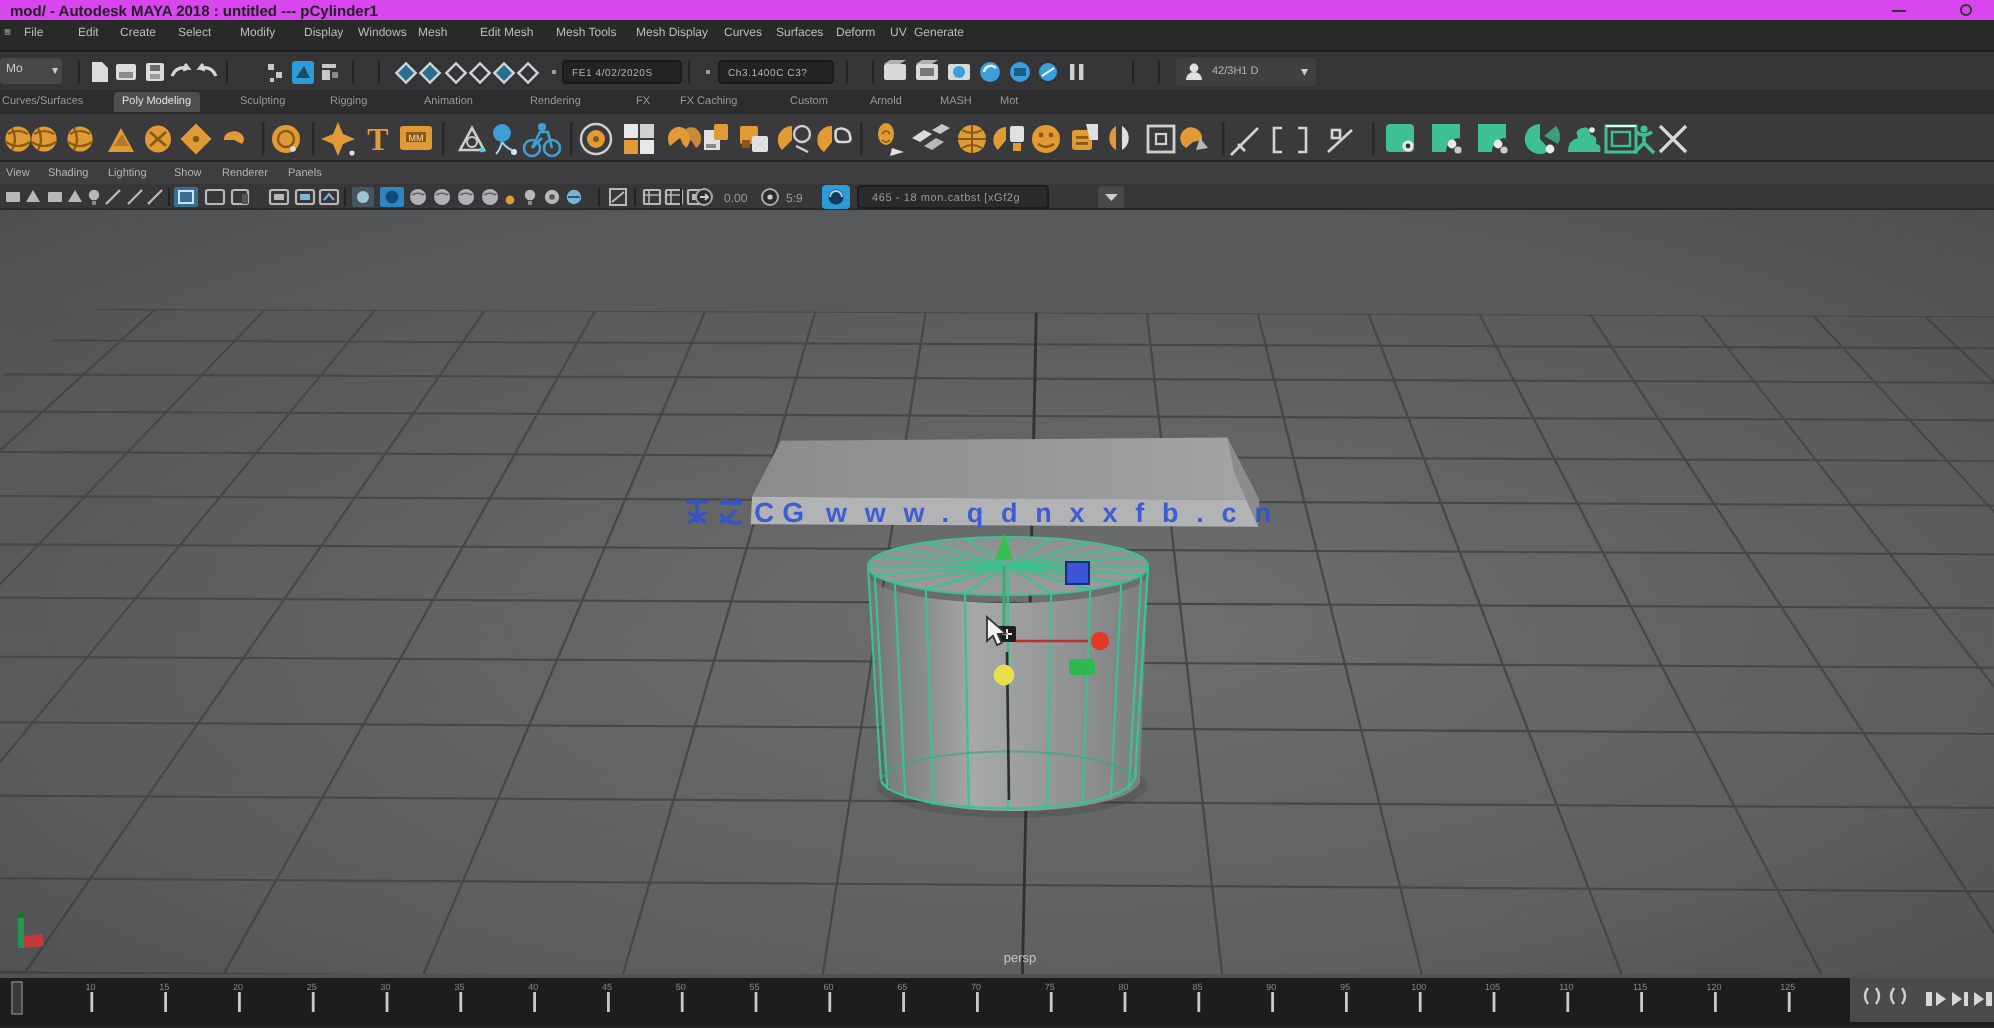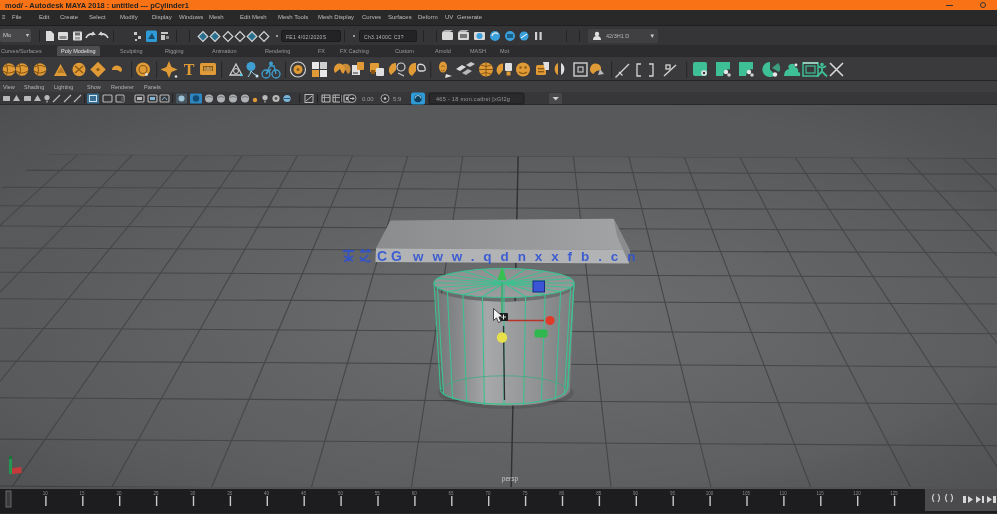--- a/index.html
+++ b/index.html
@@ -3,21 +3,21 @@
 <style>
 html,body{margin:0;padding:0;width:997px;height:514px;overflow:hidden;background:#262626;font-family:"Liberation Sans",sans-serif;}
 *{box-sizing:border-box;}
 .abs{position:absolute;}
 #page{position:relative;width:997px;height:514px;}
 .sep{position:absolute;width:1px;background:#232325;}
 .txt{position:absolute;white-space:nowrap;}
 </style></head><body>
 <div id="page">
 
-<div class="abs" style="left:0;top:0;width:997px;height:10px;background:#f97316;">
+<div class="abs" style="left:0;top:0;width:997px;height:10px;background:#d946ef;">
  <div class="txt" style="left:5px;top:1px;font-size:7.5px;color:#222;font-weight:600;letter-spacing:0px;">mod/ - Autodesk MAYA 2018 : untitled  ---  pCylinder1</div>
  <div class="abs" style="left:946px;top:4.5px;width:7px;height:1.5px;background:#333;"></div>
  <div class="abs" style="left:980px;top:1.5px;width:6px;height:6px;border:1.4px solid #333;border-radius:50%;"></div>
 </div>
 <div class="abs" style="left:0;top:10px;width:997px;height:16px;background:#292929;border-bottom:1px solid #1e1e1e;">
 <div class="txt" style="left:2px;top:4px;font-size:6px;color:#bdbdbd;">≡</div>
 <div class="txt" style="left:12px;top:4px;font-size:6px;color:#bdbdbd;">File</div>
 <div class="txt" style="left:39px;top:4px;font-size:6px;color:#bdbdbd;">Edit</div>
 <div class="txt" style="left:60px;top:4px;font-size:6px;color:#bdbdbd;">Create</div>
 <div class="txt" style="left:89px;top:4px;font-size:6px;color:#bdbdbd;">Select</div>

